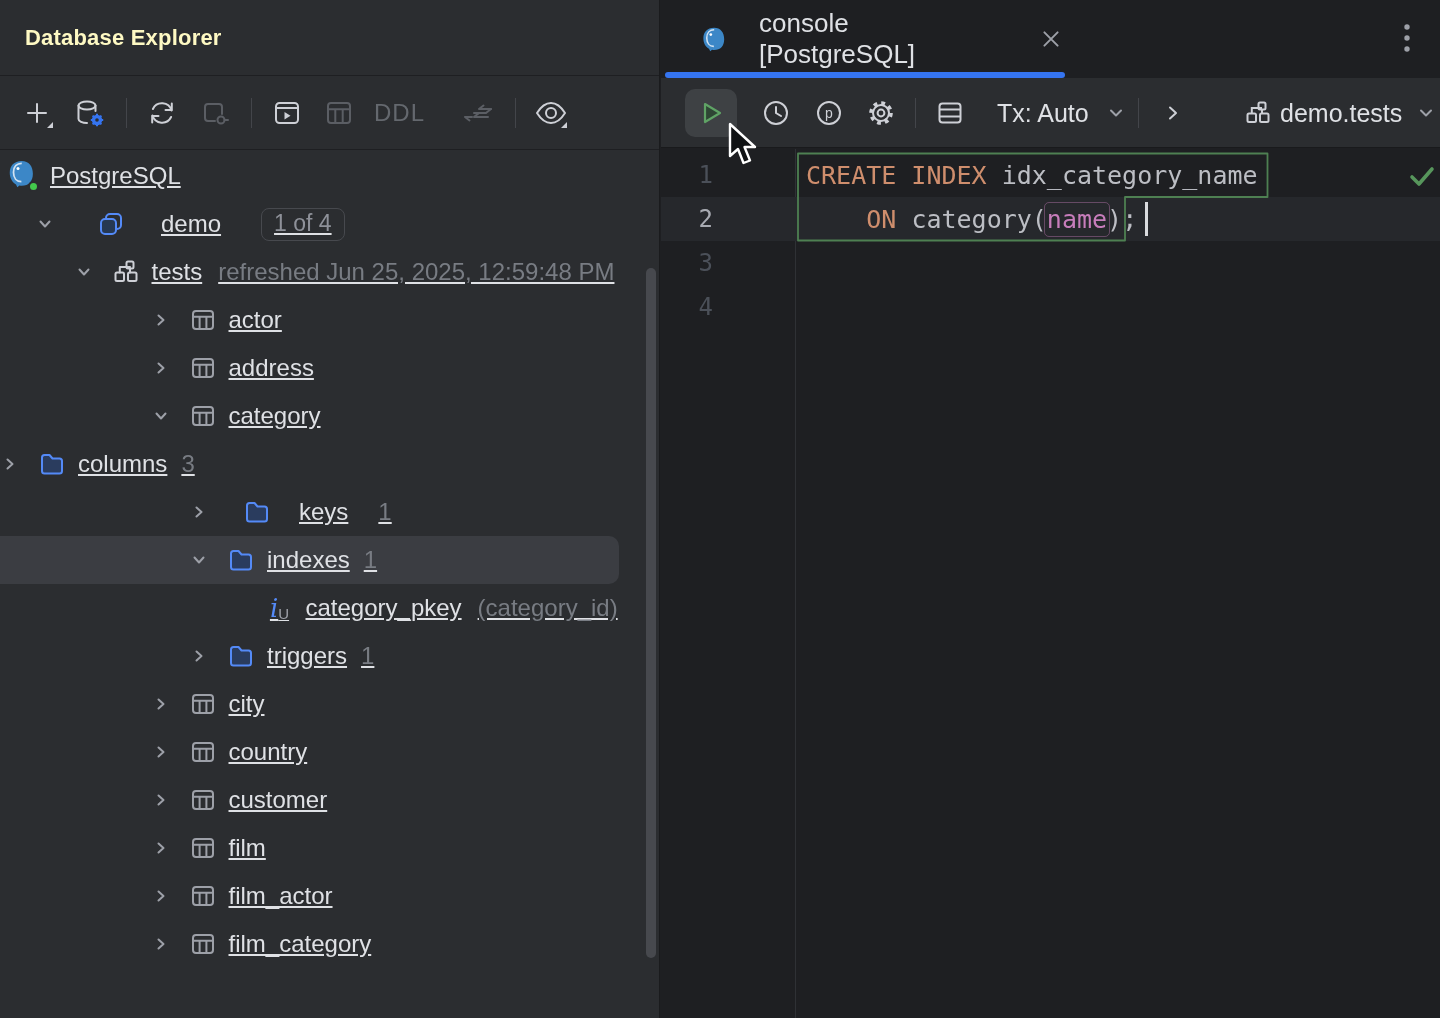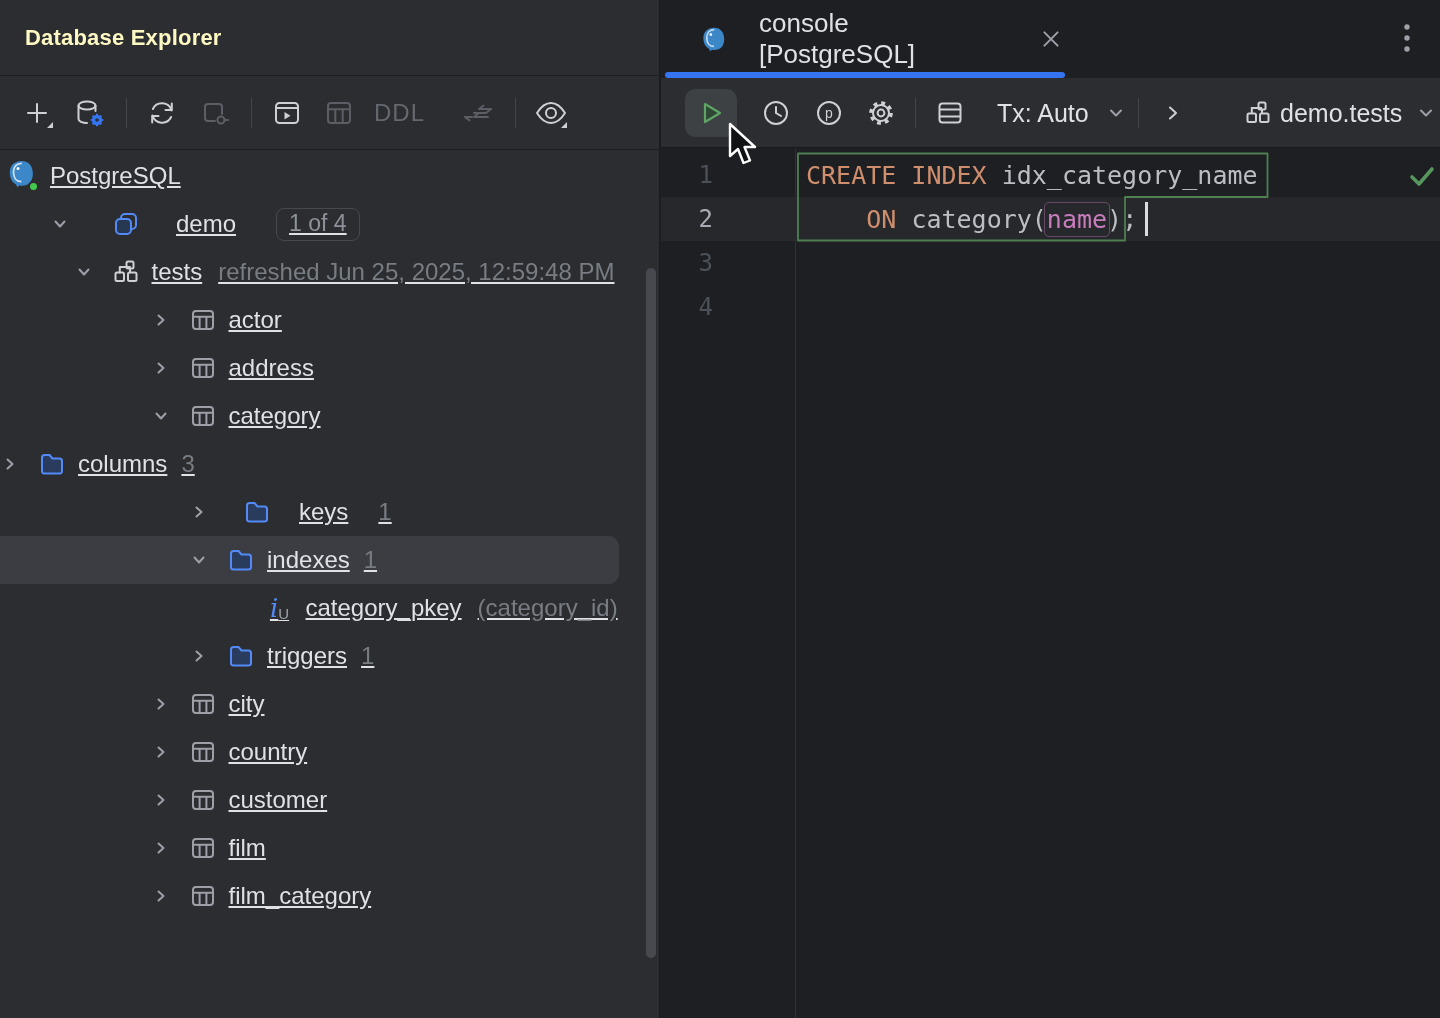--- a/index.html
+++ b/index.html
@@ -190,21 +190,21 @@
           <span class="ticon-root">
             <svg width="30" height="30" viewBox="0 0 24 24">
       <path d="M12.6 1.6C6.4 1.6 3 5.6 3 10.9c0 4.3 2 7.7 5 9.4l1.1 2.2 1.6-1.4c.6.1 1.2.2 1.9.2 5.6 0 8.9-3.6 8.9-9.6 0-6-3.3-10.1-8.9-10.1z" fill="#3C87C7"></path>
       <path d="M12.6 3.4c-4 0-6.6 2.8-6.6 7.2 0 4.6 2.5 7.5 6.3 7.5" fill="none" stroke="#D3E3F2" stroke-width="1.4"></path>
       <circle cx="9.6" cy="7.6" r="1.2" fill="#fff"></circle>
             </svg>
             <span class="status-dot"></span>
           </span>
           <span class="tlabel">PostgreSQL</span>
         </div>
-        <div class="trow" style="padding-left: 50px; gap: 24px;">
+        <div class="trow" style="padding-left: 35px; gap: 24px;">
           <span class="chev">
             <svg width="16" height="16" viewBox="0 0 16 16">
               <path d="M3.5 5.5 L8 10.5 L12.5 5.5" fill="none" stroke="#9DA0A8" stroke-width="2" stroke-linecap="round" stroke-linejoin="round"></path>
             </svg>
           </span>
           <span class="ticon">
             <svg width="26" height="26" viewBox="0 0 26 26">
               <rect x="8" y="3" width="15" height="15" rx="4" fill="none" stroke="#548AF7" stroke-width="2" stroke-linecap="round" stroke-linejoin="round"></rect>
       <rect x="3" y="8" width="15" height="15" rx="4" fill="#263852" stroke="#548AF7" stroke-width="2"></rect>
             </svg>
@@ -384,20 +384,34 @@
               <path d="M5.5 3.5 L10.5 8 L5.5 12.5" fill="none" stroke="#9DA0A8" stroke-width="2" stroke-linecap="round" stroke-linejoin="round"></path>
             </svg>
           </span>
           <span class="ticon">
             <svg width="26" height="26" viewBox="0 0 26 26">
               <rect x="3" y="4" width="20" height="18" rx="3" fill="none" stroke="#9DA0A8" stroke-width="2" stroke-linecap="round" stroke-linejoin="round"></rect>
       <path d="M3 9.8 H23 M9.6 9.8 V22 M16.4 9.8 V22" fill="none" stroke="#9DA0A8" stroke-width="2" stroke-linecap="round" stroke-linejoin="round"></path>
             </svg>
           </span>
           <span class="tlabel">film</span>
+        </div>
+        <div class="trow" style="padding-left: 150.5px;">
+          <span class="chev">
+            <svg width="16" height="16" viewBox="0 0 16 16">
+              <path d="M5.5 3.5 L10.5 8 L5.5 12.5" fill="none" stroke="#9DA0A8" stroke-width="2" stroke-linecap="round" stroke-linejoin="round"></path>
+            </svg>
+          </span>
+          <span class="ticon">
+            <svg width="26" height="26" viewBox="0 0 26 26">
+              <rect x="3" y="4" width="20" height="18" rx="3" fill="none" stroke="#9DA0A8" stroke-width="2" stroke-linecap="round" stroke-linejoin="round"></rect>
+      <path d="M3 9.8 H23 M9.6 9.8 V22 M16.4 9.8 V22" fill="none" stroke="#9DA0A8" stroke-width="2" stroke-linecap="round" stroke-linejoin="round"></path>
+            </svg>
+          </span>
+          <span class="tlabel">film_actor</span>
         </div>
         <div class="trow" style="padding-left: 150.5px;">
           <span class="chev">
             <svg width="16" height="16" viewBox="0 0 16 16">
               <path d="M5.5 3.5 L10.5 8 L5.5 12.5" fill="none" stroke="#9DA0A8" stroke-width="2" stroke-linecap="round" stroke-linejoin="round"></path>
             </svg>
           </span>
           <span class="ticon">
             <svg width="26" height="26" viewBox="0 0 26 26">
               <rect x="3" y="4" width="20" height="18" rx="3" fill="none" stroke="#9DA0A8" stroke-width="2" stroke-linecap="round" stroke-linejoin="round"></rect>

